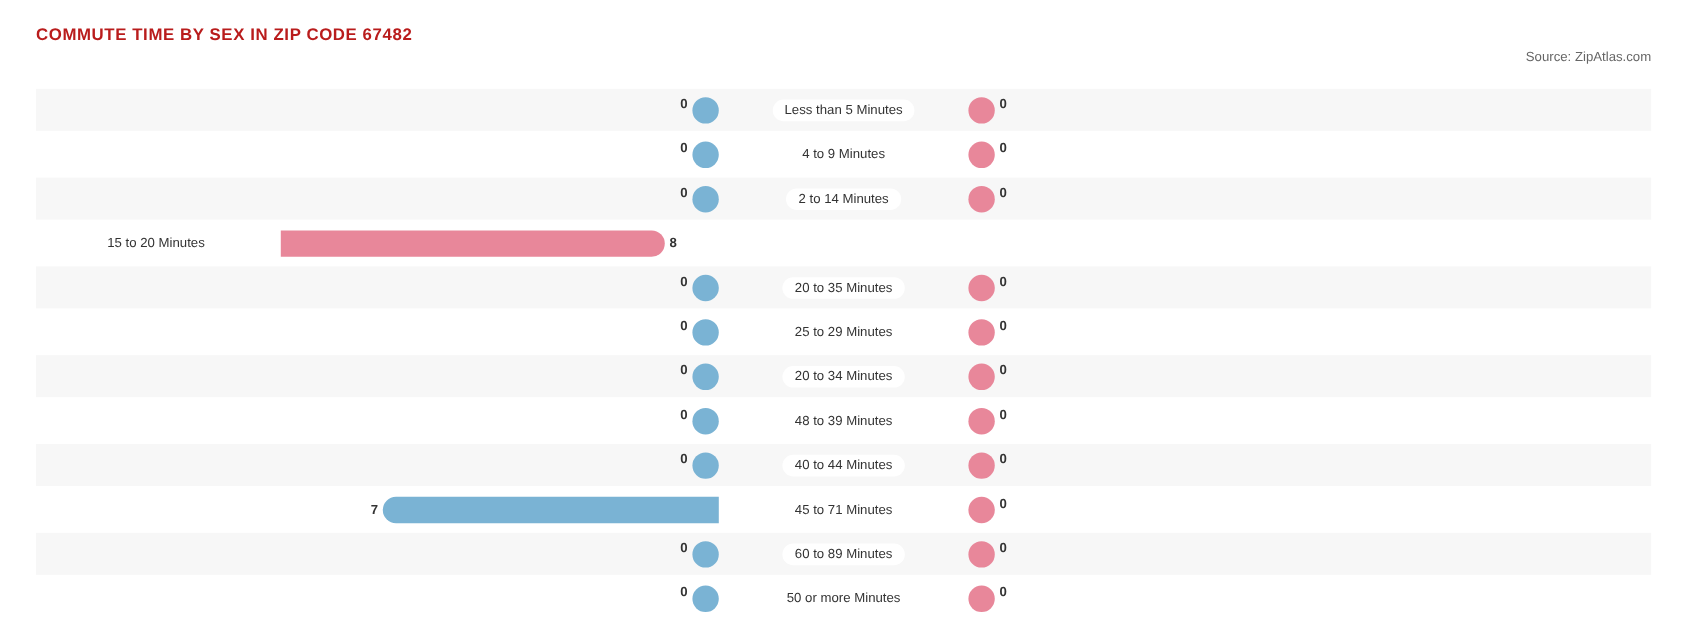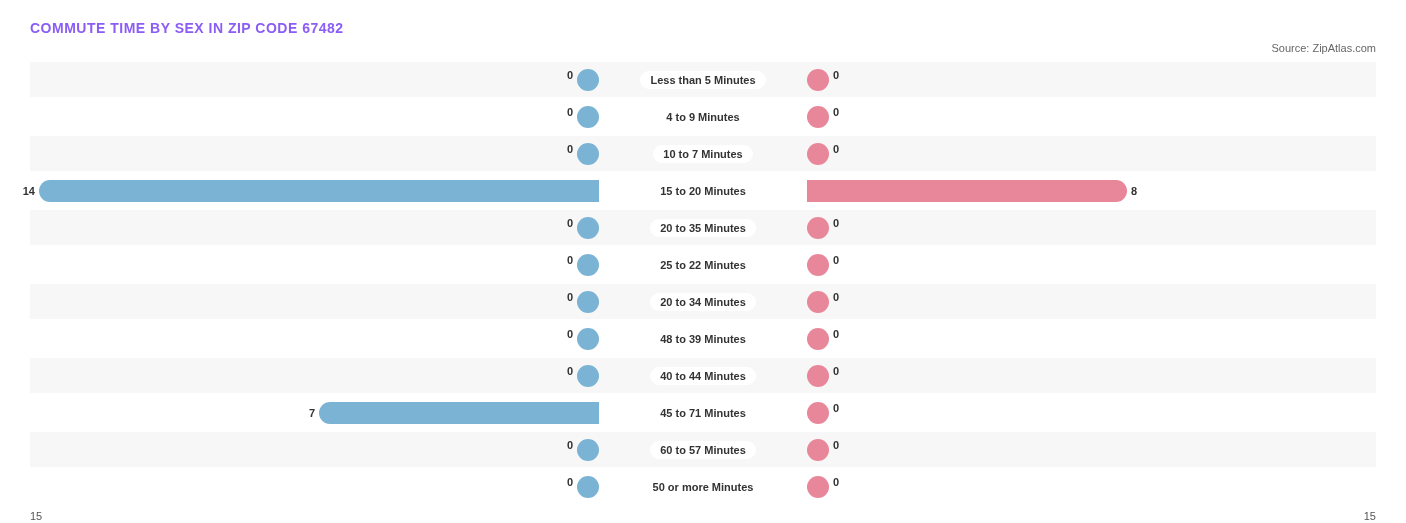--- a/index.html
+++ b/index.html
@@ -8,28 +8,28 @@
       background: #fff;
       width: 1406px;
       min-height: 523px;
       padding: 20px 30px 20px 30px;
     }
     .chart-title {
       font-size: 14px;
       font-weight: bold;
       text-transform: uppercase;
       letter-spacing: 0.5px;
-      color: #8b5cf6;
+      color: #b91c1c;
       margin-bottom: 6px;
     }
     .source-line {
       text-align: right;
       font-size: 11px;
       color: #666;
-      margin-bottom: 8px;
+      margin-bottom: 20px;
     }
     .chart-area {
       position: relative;
       width: 100%;
     }
     .row {
       display: flex;
       align-items: center;
       height: 35px;
       margin-bottom: 2px;
@@ -50,21 +50,20 @@
       z-index: 2;
       position: relative;
     }
     .label-pill {
       background: #fff;
       border-radius: 12px;
       padding: 3px 10px;
       font-size: 11px;
       color: #333;
       white-space: nowrap;
-      font-weight: bold;
     }
     .bar-male {
       height: 22px;
       background: #7ab3d4;
       border-radius: 11px 0 0 11px;
       display: flex;
       align-items: center;
       justify-content: flex-start;
       position: relative;
     }
@@ -166,33 +165,28 @@
             <span class="bar-value-female">0</span>
           </div>
         </div>
       </div>
       <div class="row" style="background: rgb(247, 247, 247);">
         <div class="male-side-wrapper" style="position: relative; padding-right: 4px;">
           <div class="zero-dot-male" style="position: relative;">
             <span class="bar-value-male">0</span>
           </div>
         </div>
-        <div class="label-center"><span class="label-pill">10 to 7 Minutes</span></div>
-        <div class="female-side-wrapper" style="position: relative; padding-left: 4px;">
-          <div class="zero-dot-female" style="position: relative;">
-            <span class="bar-value-female">0</span>
-          </div>
-        </div>
-      </div>
-      <div class="row" style="background: rgb(255, 255, 255);">
-        <div class="male-side-wrapper" style="position: relative; padding-right: 4px;">
-          <div class="bar-male" style="width: 560px; border-radius: 11px 0px 0px 11px;">
-            <span class="bar-value-male">14</span>
-          </div>
-        </div>
+        <div class="label-center"><span class="label-pill">2 to 14 Minutes</span></div>
+        <div class="female-side-wrapper" style="position: relative; padding-left: 4px;">
+          <div class="zero-dot-female" style="position: relative;">
+            <span class="bar-value-female">0</span>
+          </div>
+        </div>
+      </div>
+      <div class="row" style="background: rgb(255, 255, 255);">
         <div class="label-center"><span class="label-pill">15 to 20 Minutes</span></div>
         <div class="female-side-wrapper" style="position: relative; padding-left: 4px;">
           <div class="bar-female" style="width: 320px; border-radius: 0px 11px 11px 0px;">
             <span class="bar-value-female">8</span>
           </div>
         </div>
       </div>
       <div class="row" style="background: rgb(247, 247, 247);">
         <div class="male-side-wrapper" style="position: relative; padding-right: 4px;">
           <div class="zero-dot-male" style="position: relative;">
@@ -205,21 +199,21 @@
             <span class="bar-value-female">0</span>
           </div>
         </div>
       </div>
       <div class="row" style="background: rgb(255, 255, 255);">
         <div class="male-side-wrapper" style="position: relative; padding-right: 4px;">
           <div class="zero-dot-male" style="position: relative;">
             <span class="bar-value-male">0</span>
           </div>
         </div>
-        <div class="label-center"><span class="label-pill">25 to 22 Minutes</span></div>
+        <div class="label-center"><span class="label-pill">25 to 29 Minutes</span></div>
         <div class="female-side-wrapper" style="position: relative; padding-left: 4px;">
           <div class="zero-dot-female" style="position: relative;">
             <span class="bar-value-female">0</span>
           </div>
         </div>
       </div>
       <div class="row" style="background: rgb(247, 247, 247);">
         <div class="male-side-wrapper" style="position: relative; padding-right: 4px;">
           <div class="zero-dot-male" style="position: relative;">
             <span class="bar-value-male">0</span>
@@ -270,21 +264,21 @@
             <span class="bar-value-female">0</span>
           </div>
         </div>
       </div>
       <div class="row" style="background: rgb(247, 247, 247);">
         <div class="male-side-wrapper" style="position: relative; padding-right: 4px;">
           <div class="zero-dot-male" style="position: relative;">
             <span class="bar-value-male">0</span>
           </div>
         </div>
-        <div class="label-center"><span class="label-pill">60 to 57 Minutes</span></div>
+        <div class="label-center"><span class="label-pill">60 to 89 Minutes</span></div>
         <div class="female-side-wrapper" style="position: relative; padding-left: 4px;">
           <div class="zero-dot-female" style="position: relative;">
             <span class="bar-value-female">0</span>
           </div>
         </div>
       </div>
       <div class="row" style="background: rgb(255, 255, 255);">
         <div class="male-side-wrapper" style="position: relative; padding-right: 4px;">
           <div class="zero-dot-male" style="position: relative;">
             <span class="bar-value-male">0</span>

